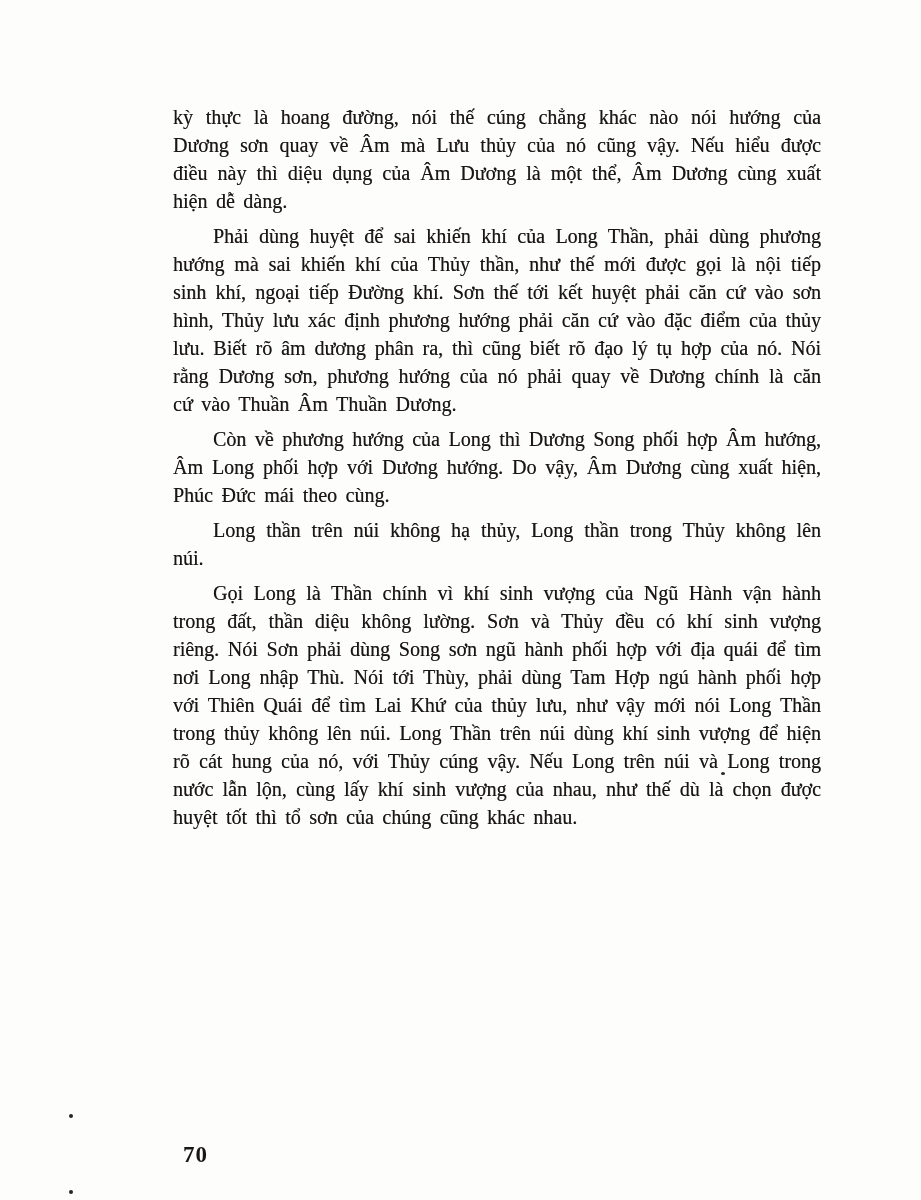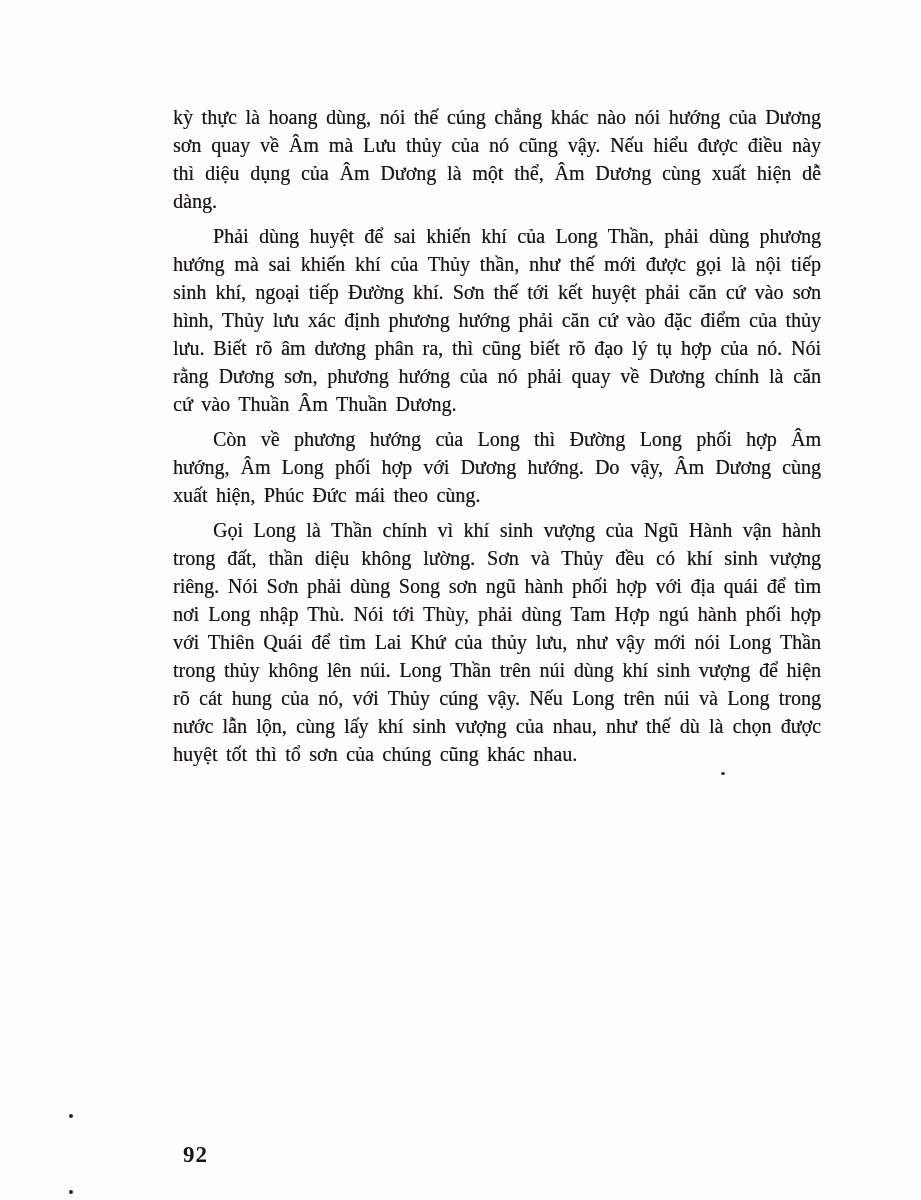--- a/index.html
+++ b/index.html
@@ -54,25 +54,26 @@
   .speck-1 { left: 69px;  top: 1114px; width: 4px; height: 4px; }
   .speck-2 { left: 69px;  top: 1190px; width: 4px; height: 4px; }
   .speck-3 { left: 721px; top: 772px;  width: 4px; height: 3px; }
 </style>
 </head>
 <body>
 
 <div class="page">
 
   <div class="text-block">
-    <p class="para no-indent">kỳ thực là hoang dùng, nói thế cúng chẳng khác nào nói hướng của Dương sơn quay về Âm mà Lưu thủy của nó cũng vậy. Nếu hiểu được điều này thì diệu dụng của Âm Dương là một thể, Âm Dương cùng xuất hiện dễ dàng.</p>
+    <p class="para no-indent">kỳ thực là hoang đường, nói thế cúng chẳng khác nào nói hướng của Dương sơn quay về Âm mà Lưu thủy của nó cũng vậy. Nếu hiểu được điều này thì diệu dụng của Âm Dương là một thể, Âm Dương cùng xuất hiện dễ dàng.</p>
     <p class="para">Phải dùng huyệt để sai khiến khí của Long Thần, phải dùng phương hướng mà sai khiến khí của Thủy thần, như thế mới được gọi là nội tiếp sinh khí, ngoại tiếp Đường khí. Sơn thế tới kết huyệt phải căn cứ vào sơn hình, Thủy lưu xác định phương hướng phải căn cứ vào đặc điểm của thủy lưu. Biết rõ âm dương phân ra, thì cũng biết rõ đạo lý tụ hợp của nó. Nói rằng Dương sơn, phương hướng của nó phải quay về Dương chính là căn cứ vào Thuần Âm Thuần Dương.</p>
-    <p class="para">Còn về phương hướng của Long thì Đường Long phối hợp Âm hướng, Âm Long phối hợp với Dương hướng. Do vậy, Âm Dương cùng xuất hiện, Phúc Đức mái theo cùng.</p>
+    <p class="para">Còn về phương hướng của Long thì Dương Song phối hợp Âm hướng, Âm Long phối hợp với Dương hướng. Do vậy, Âm Dương cùng xuất hiện, Phúc Đức mái theo cùng.</p>
+    <p class="para">Long thần trên núi không hạ thủy, Long thần trong Thủy không lên núi.</p>
     <p class="para">Gọi Long là Thần chính vì khí sinh vượng của Ngũ Hành vận hành trong đất, thần diệu không lường. Sơn và Thủy đều có khí sinh vượng riêng. Nói Sơn phải dùng Song sơn ngũ hành phối hợp với địa quái để tìm nơi Long nhập Thù. Nói tới Thùy, phải dùng Tam Hợp ngú hành phối hợp với Thiên Quái để tìm Lai Khứ của thủy lưu, như vậy mới nói Long Thần trong thủy không lên núi. Long Thần trên núi dùng khí sinh vượng để hiện rõ cát hung của nó, với Thủy cúng vậy. Nếu Long trên núi và Long trong nước lẫn lộn, cùng lấy khí sinh vượng của nhau, như thế dù là chọn được huyệt tốt thì tổ sơn của chúng cũng khác nhau.</p>
   </div>
 
-  <div class="page-number">92</div>
+  <div class="page-number">70</div>
 
   <span class="speck speck-1"></span>
   <span class="speck speck-2"></span>
   <span class="speck speck-3"></span>
 
 </div>
 
 </body></html>

